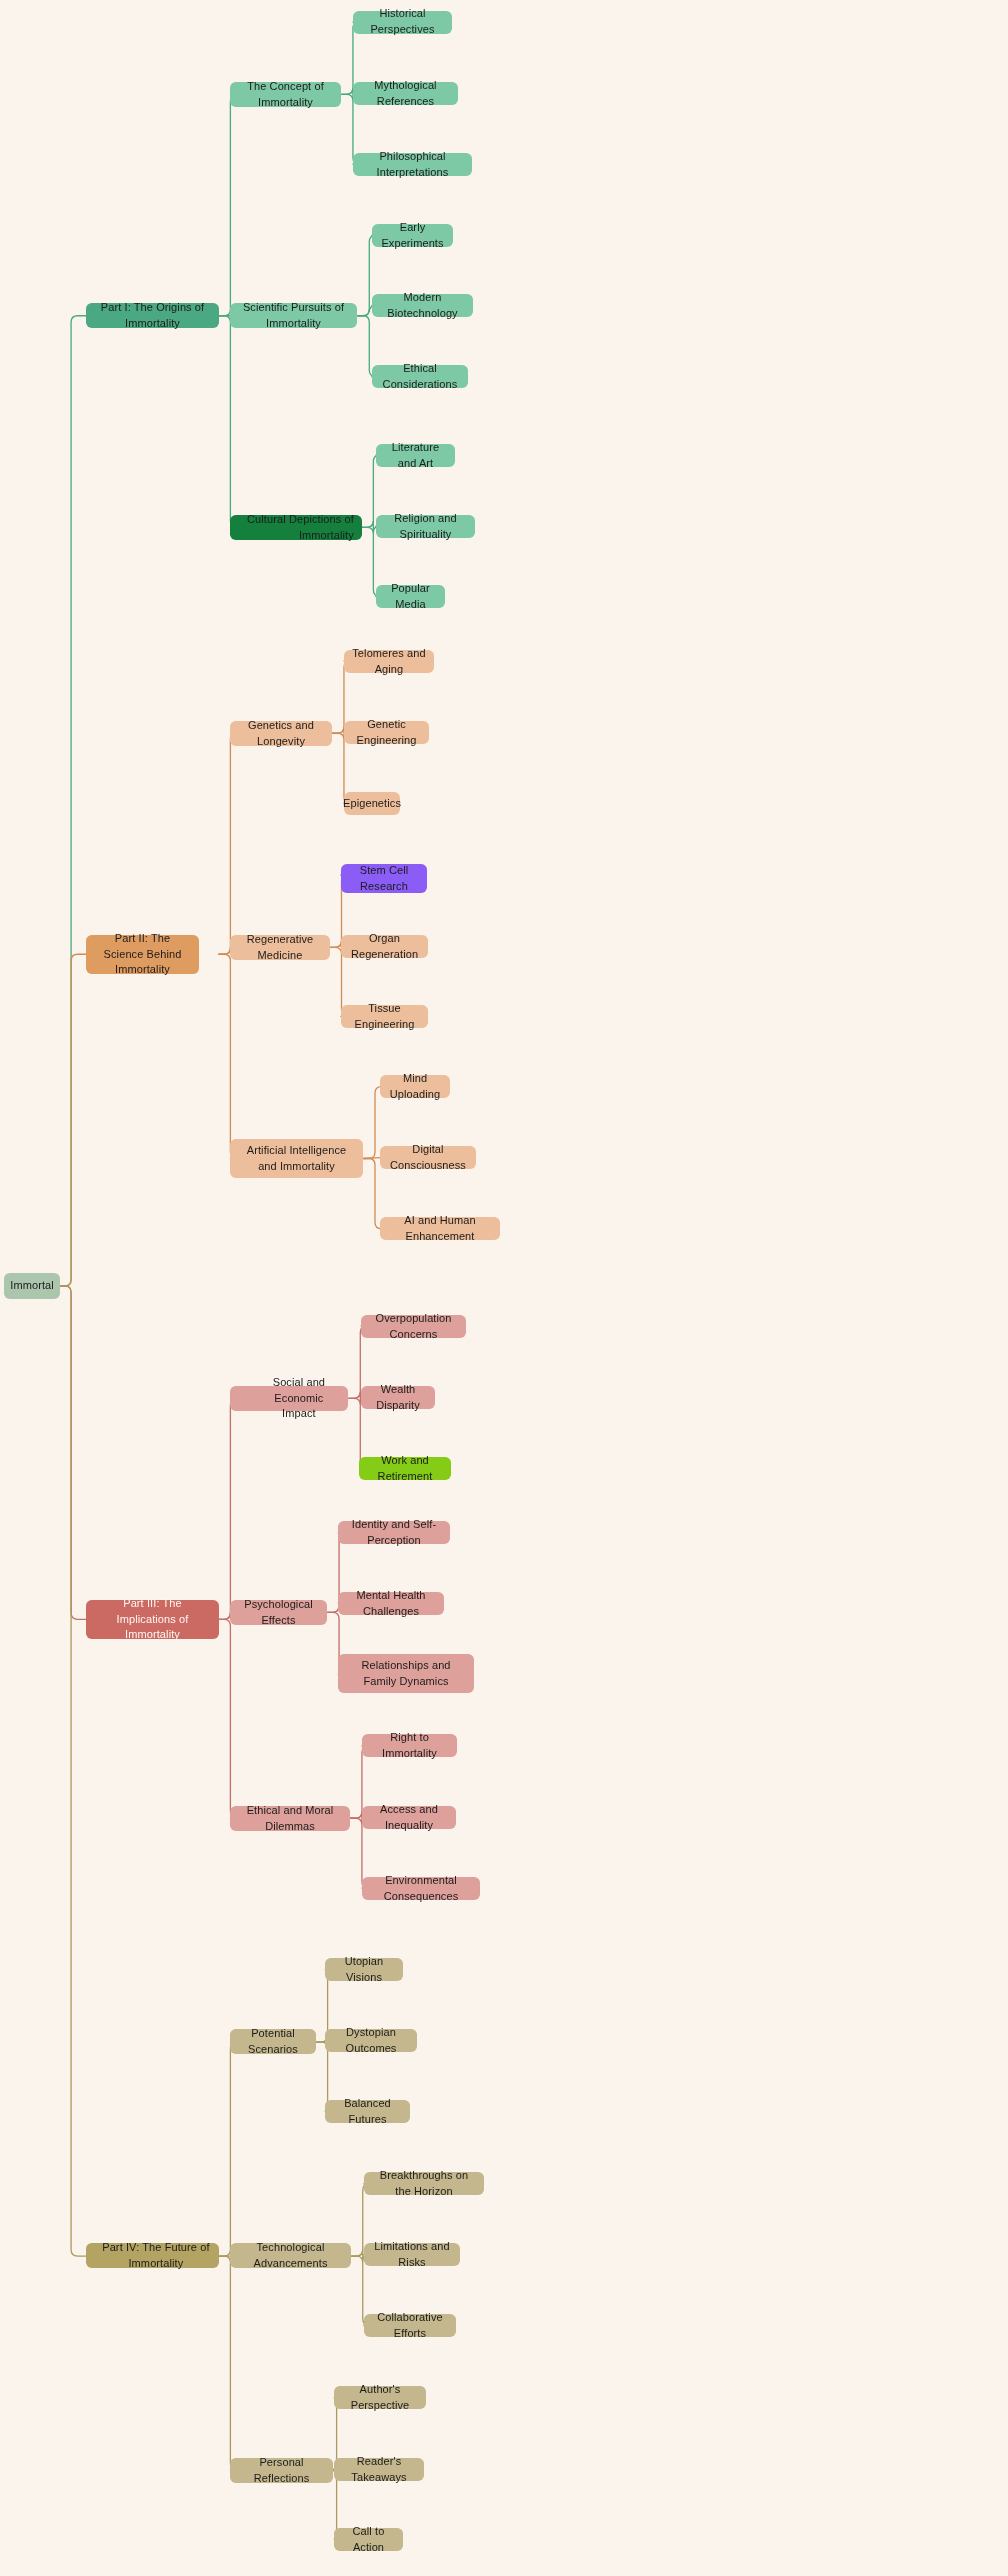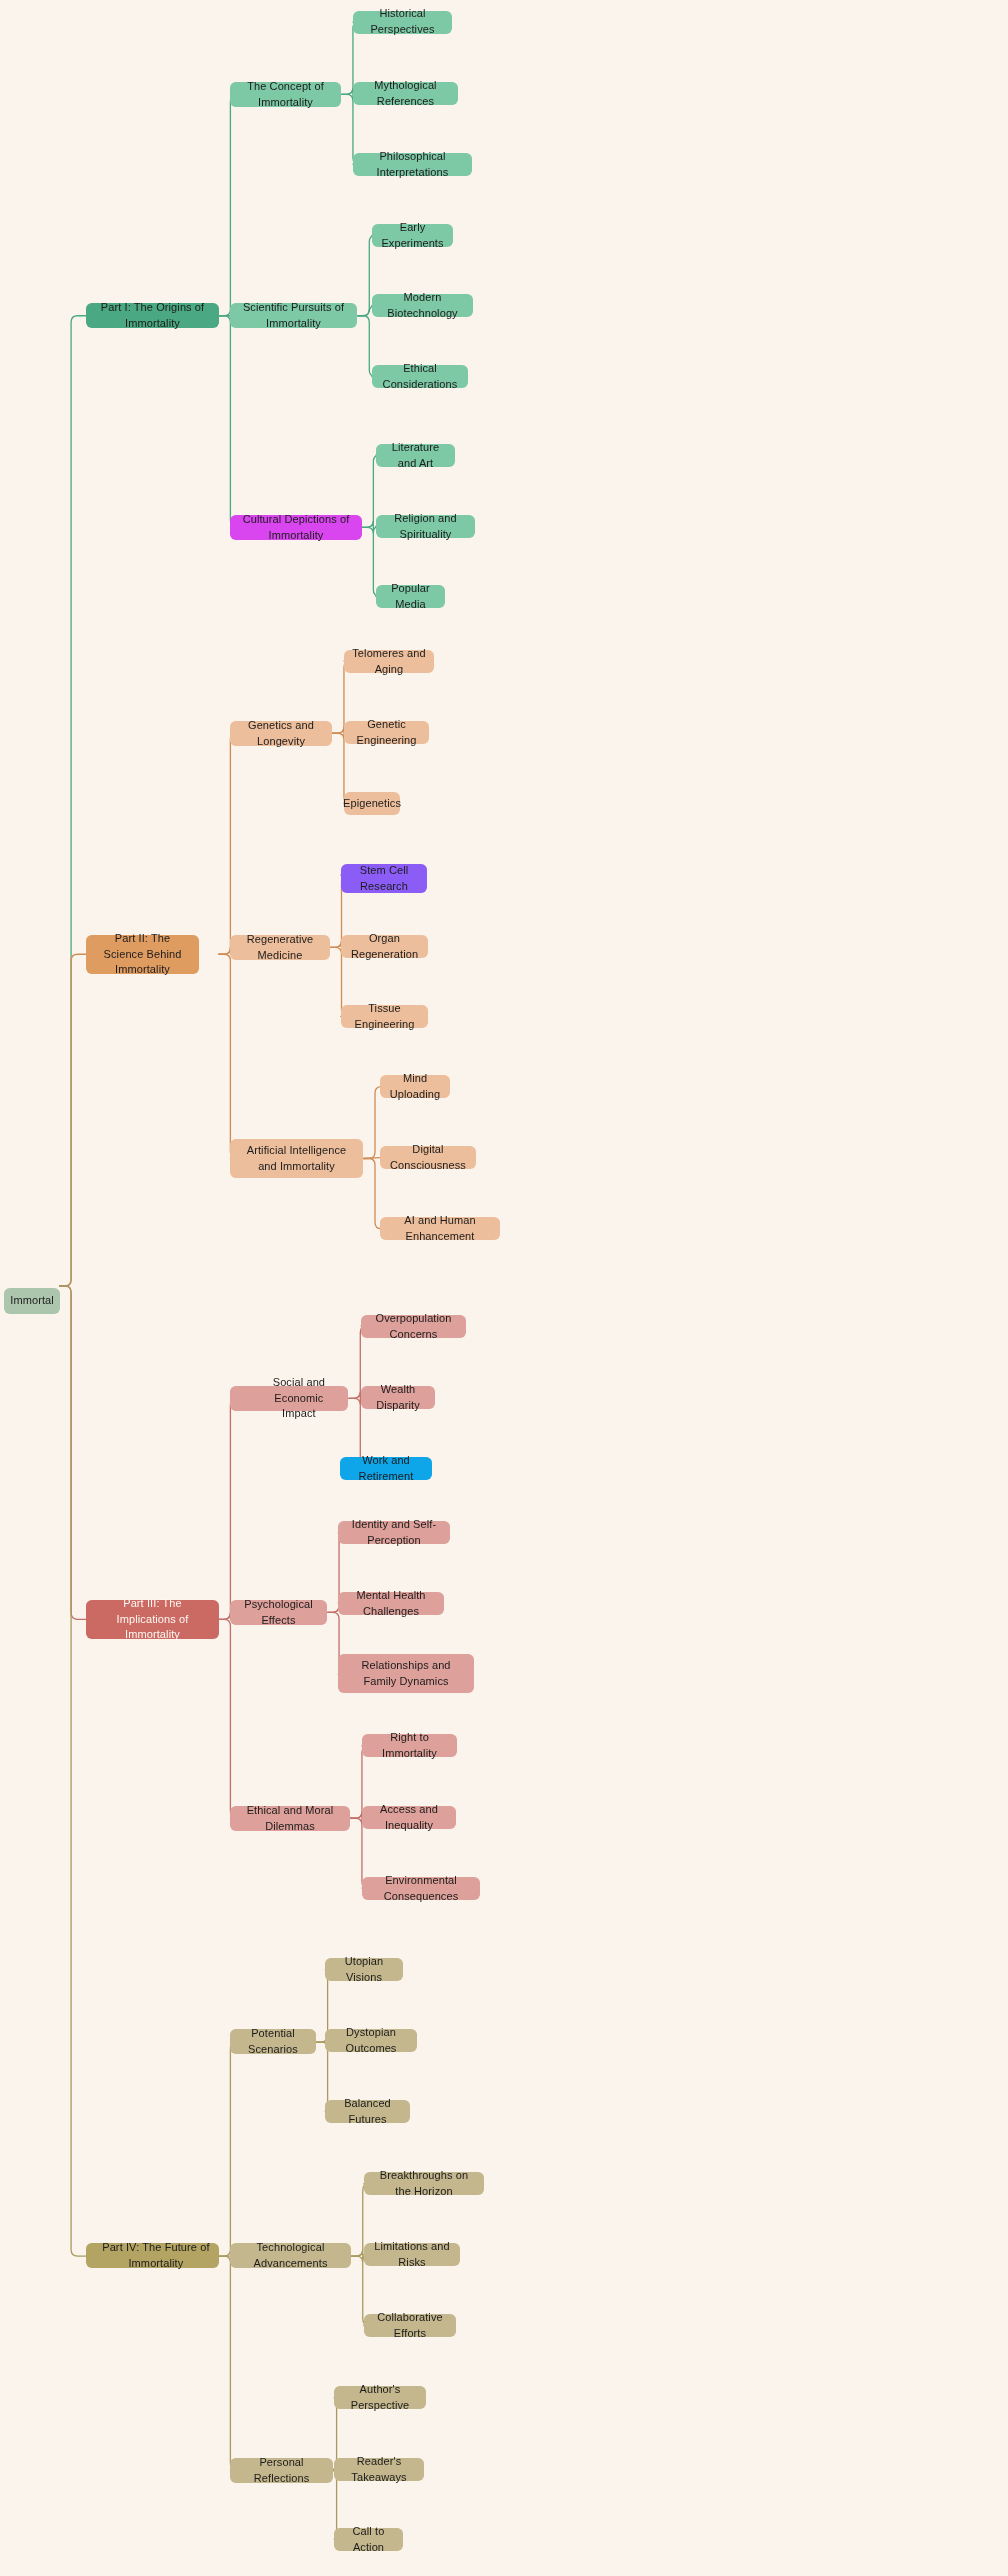--- a/index.html
+++ b/index.html
@@ -16,21 +16,21 @@
     box-sizing:border-box;
     display:flex;align-items:center;justify-content:center;
     text-align:center;
     border-radius:5.7px;
     font-size:11px;
     line-height:1.45;
     color:#1c1c1c;
     padding:0 8.2px;
     letter-spacing:0.1px;
   }
-  .node.root{font-size:11px;margin-top:15px;}
+  .node.root{font-size:11px;}
   .node.lvl1{font-size:11px;}
   .node.white-text{color:#fdf8f3;}
 </style>
 </head>
 <body>
 
 <div id="canvas">
   <svg id="wires" viewBox="0 0 1235 3153" width="1009" height="2576">
       <path d="M 73 1574 L 79 1574 Q 87 1574 87 1566 L 87 394.5 Q 87 386.5 95 386.5 L 105 386.5" fill="none" stroke="#4aa882" stroke-width="1.6" stroke-linecap="round"></path>
       <path d="M 268 386.5 L 274 386.5 Q 282 386.5 282 378.5 L 282 123.5 Q 282 115.5 290 115.5 L 282 115.5" fill="none" stroke="#4aa882" stroke-width="1.6" stroke-linecap="round"></path>
@@ -89,42 +89,42 @@
       <div class="node root" style="left: 4.1px; top: 1273px; width: 56px; height: 26px; background: rgb(172, 198, 173);">Immortal</div>
       <div class="node lvl1" style="left: 86px; top: 303px; width: 133px; height: 25px; background: rgb(74, 168, 130);">Part I: The Origins of Immortality</div>
       <div class="node" style="left: 230px; top: 82px; width: 111px; height: 25px; background: rgb(126, 201, 165);">The Concept of Immortality</div>
       <div class="node" style="left: 353px; top: 10.6px; width: 99px; height: 23px; background: rgb(126, 201, 165);">Historical Perspectives</div>
       <div class="node" style="left: 353px; top: 82px; width: 105px; height: 23px; background: rgb(126, 201, 165);">Mythological References</div>
       <div class="node" style="left: 353px; top: 153px; width: 119px; height: 23px; background: rgb(126, 201, 165);">Philosophical Interpretations</div>
       <div class="node" style="left: 230px; top: 303px; width: 127px; height: 25px; background: rgb(126, 201, 165);">Scientific Pursuits of Immortality</div>
       <div class="node" style="left: 372px; top: 224px; width: 81px; height: 23px; background: rgb(126, 201, 165);">Early Experiments</div>
       <div class="node" style="left: 372px; top: 294px; width: 101px; height: 23px; background: rgb(126, 201, 165);">Modern Biotechnology</div>
       <div class="node" style="left: 372px; top: 365px; width: 96px; height: 23px; background: rgb(126, 201, 165);">Ethical Considerations</div>
-      <div class="node" style="left: 230px; top: 515px; width: 132px; height: 25px; background: #d946ef;">Cultural Depictions of Immortality</div>
+      <div class="node" style="left: 230px; top: 515px; width: 132px; height: 25px; background: #15803d; text-align: right;">Cultural Depictions of Immortality</div>
       <div class="node" style="left: 376px; top: 444px; width: 79px; height: 23px; background: rgb(126, 201, 165);">Literature and Art</div>
       <div class="node" style="left: 376px; top: 515px; width: 99px; height: 23px; background: rgb(126, 201, 165);">Religion and Spirituality</div>
       <div class="node" style="left: 376px; top: 585px; width: 69px; height: 23px; background: rgb(126, 201, 165);">Popular Media</div>
       <div class="node lvl1" style="left: 86px; top: 935px; width: 113px; height: 39px; background: rgb(223, 156, 97);">Part II: The Science Behind Immortality</div>
       <div class="node" style="left: 230px; top: 721px; width: 102px; height: 25px; background: rgb(237, 190, 155);">Genetics and Longevity</div>
       <div class="node" style="left: 344px; top: 650px; width: 90px; height: 23px; background: rgb(237, 190, 155);">Telomeres and Aging</div>
       <div class="node" style="left: 344px; top: 721px; width: 85px; height: 23px; background: rgb(237, 190, 155);">Genetic Engineering</div>
       <div class="node" style="left: 344px; top: 792px; width: 56px; height: 23px; background: rgb(237, 190, 155);">Epigenetics</div>
       <div class="node" style="left: 230px; top: 935px; width: 100px; height: 25px; background: rgb(237, 190, 155);">Regenerative Medicine</div>
       <div class="node" style="left: 341px; top: 864px; width: 86px; height: 29px; background: #8b5cf6;">Stem Cell Research</div>
       <div class="node" style="left: 341px; top: 935px; width: 87px; height: 23px; background: rgb(237, 190, 155);">Organ Regeneration</div>
       <div class="node" style="left: 341px; top: 1005px; width: 87px; height: 23px; background: rgb(237, 190, 155);">Tissue Engineering</div>
       <div class="node" style="left: 230px; top: 1139px; width: 133px; height: 39px; background: rgb(237, 190, 155);">Artificial Intelligence and Immortality</div>
       <div class="node" style="left: 380px; top: 1075px; width: 70px; height: 23px; background: rgb(237, 190, 155);">Mind Uploading</div>
       <div class="node" style="left: 380px; top: 1146px; width: 96px; height: 23px; background: rgb(237, 190, 155);">Digital Consciousness</div>
       <div class="node" style="left: 380px; top: 1217px; width: 120px; height: 23px; background: rgb(237, 190, 155);">AI and Human Enhancement</div>
       <div class="node lvl1 white-text" style="left: 86px; top: 1600px; width: 133px; height: 39px; background: rgb(203, 106, 99);">Part III: The Implications of Immortality</div>
       <div class="node" style="left: 230px; top: 1386px; width: 118px; height: 25px; background: rgb(222, 160, 154); padding-left: 28px;">Social and Economic Impact</div>
       <div class="node" style="left: 361px; top: 1315px; width: 105px; height: 23px; background: rgb(222, 160, 154);">Overpopulation Concerns</div>
       <div class="node" style="left: 361px; top: 1386px; width: 74px; height: 23px; background: rgb(222, 160, 154);">Wealth Disparity</div>
-      <div class="node" style="left: 340px; top: 1457px; width: 92px; height: 23px; background: #0ea5e9;">Work and Retirement</div>
+      <div class="node" style="left: 359px; top: 1457px; width: 92px; height: 23px; background: #84cc16;">Work and Retirement</div>
       <div class="node" style="left: 230px; top: 1600px; width: 97px; height: 25px; background: rgb(222, 160, 154);">Psychological Effects</div>
       <div class="node" style="left: 338px; top: 1521px; width: 112px; height: 23px; background: rgb(222, 160, 154);">Identity and Self-Perception</div>
       <div class="node" style="left: 338px; top: 1592px; width: 106px; height: 23px; background: rgb(222, 160, 154);">Mental Health Challenges</div>
       <div class="node" style="left: 338px; top: 1654px; width: 136px; height: 39px; background: rgb(222, 160, 154);">Relationships and Family Dynamics</div>
       <div class="node" style="left: 230px; top: 1806px; width: 120px; height: 25px; background: rgb(222, 160, 154);">Ethical and Moral Dilemmas</div>
       <div class="node" style="left: 362px; top: 1734px; width: 95px; height: 23px; background: rgb(222, 160, 154);">Right to Immortality</div>
       <div class="node" style="left: 362px; top: 1806px; width: 94px; height: 23px; background: rgb(222, 160, 154);">Access and Inequality</div>
       <div class="node" style="left: 362px; top: 1877px; width: 118px; height: 23px; background: rgb(222, 160, 154);">Environmental Consequences</div>
       <div class="node lvl1" style="left: 86px; top: 2243px; width: 133px; height: 25px; background: rgb(180, 164, 99); padding-left: 15px;">Part IV: The Future of Immortality</div>
       <div class="node" style="left: 230px; top: 2029px; width: 86px; height: 25px; background: rgb(196, 183, 141);">Potential Scenarios</div>

